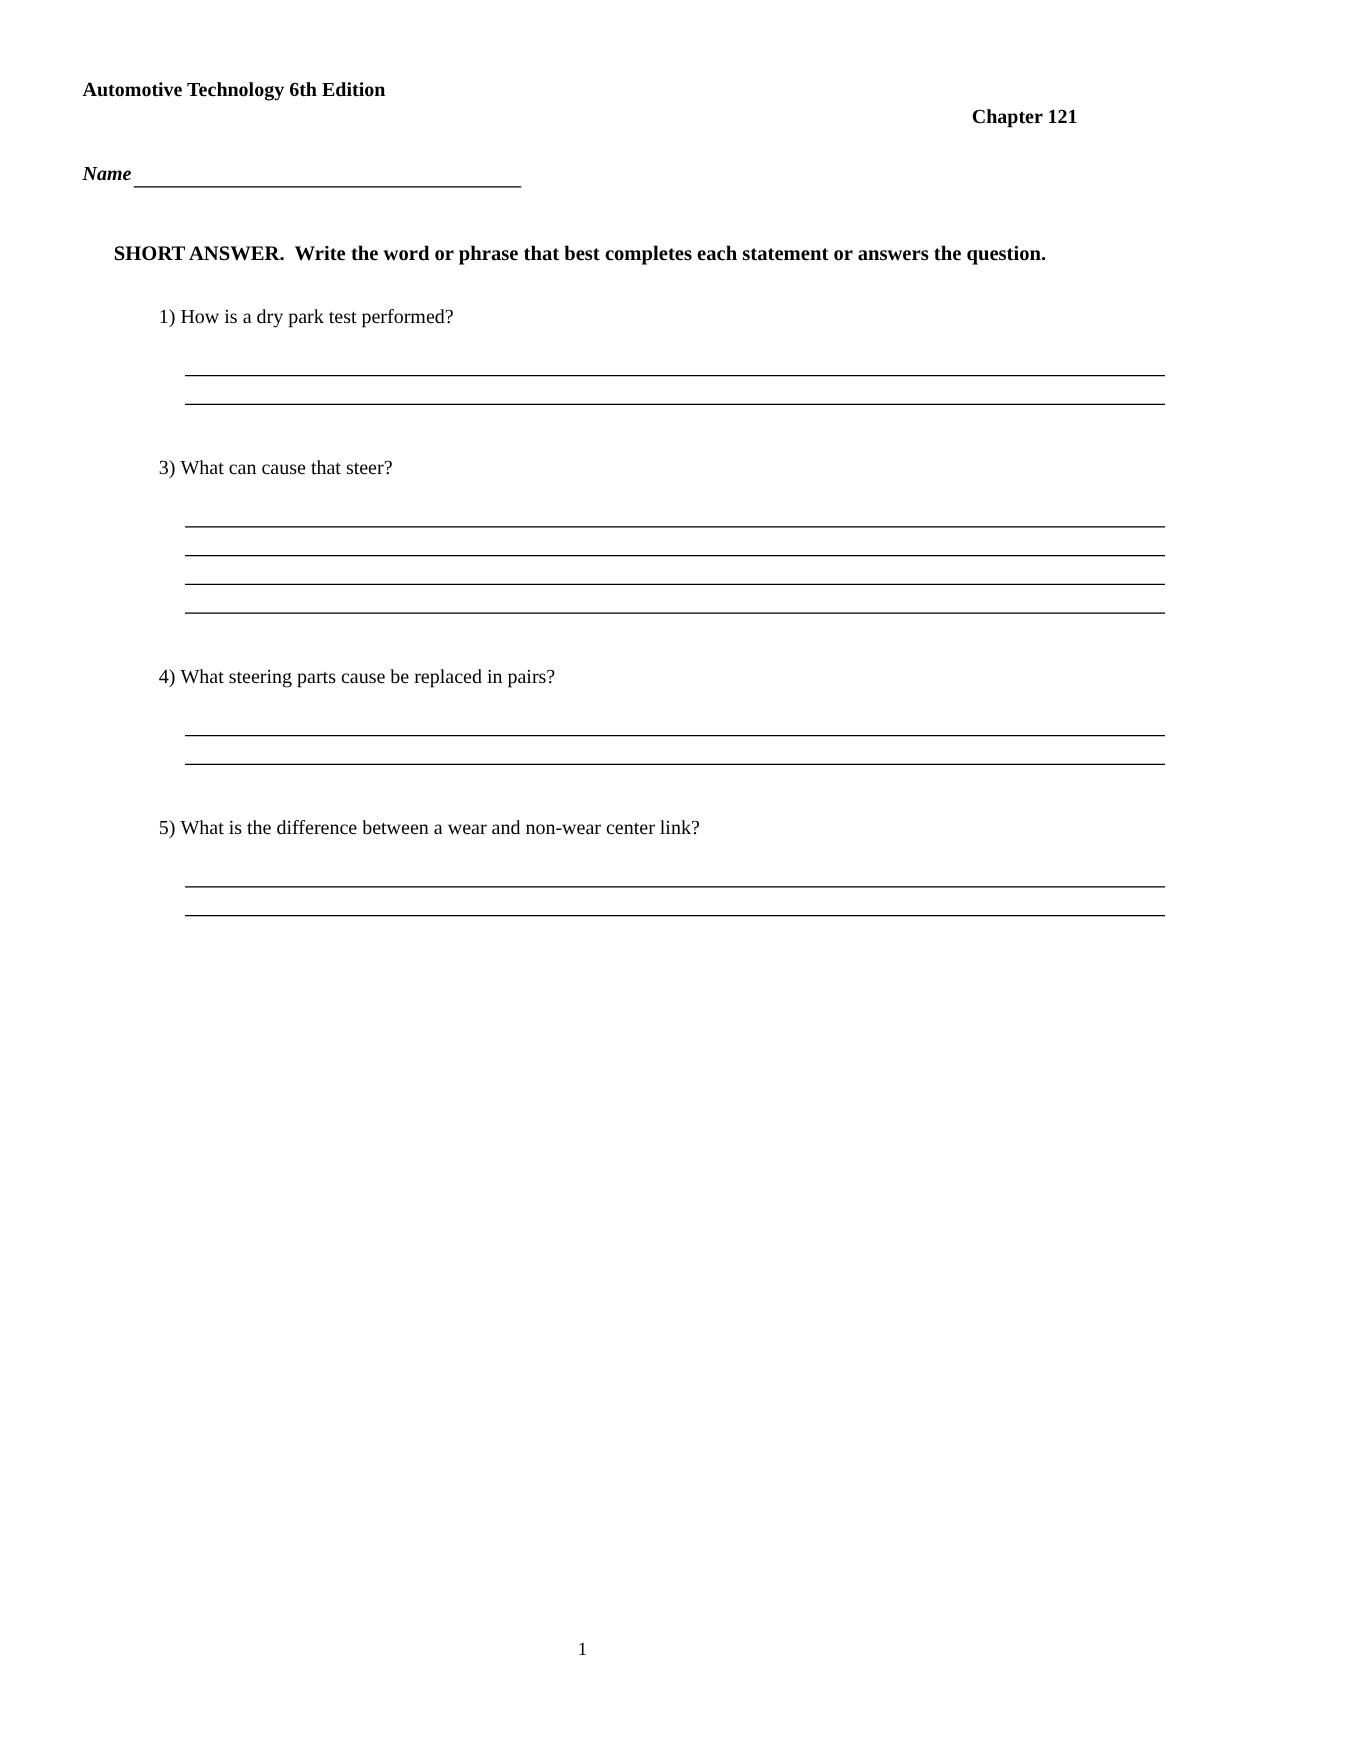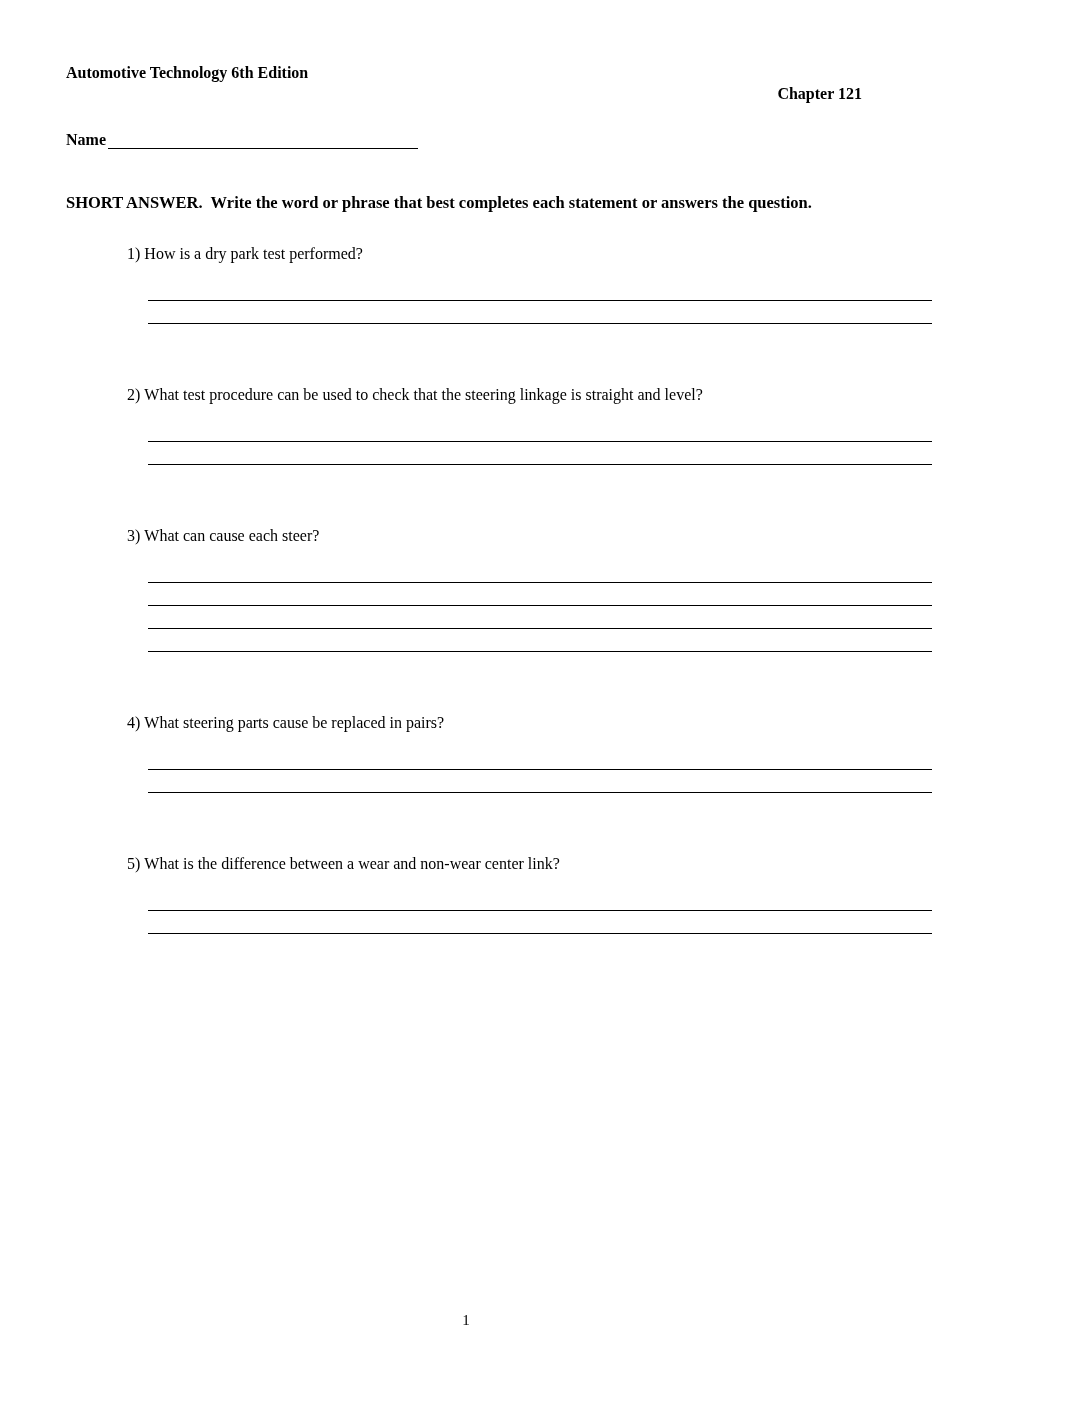--- a/index.html
+++ b/index.html
@@ -28,41 +28,43 @@
     font-weight: bold;
     line-height: 21px;
     text-align: right;
   }
   .name-row {
     margin-top: 26px;
     font-size: 16px;
     font-weight: bold;
     line-height: 20px;
     display: flex;
-    align-items: flex-start;
+    align-items: flex-end;
+    font-style: italic;
   }
   .name-underline {
     display: inline-block;
     width: 310px;
     border-bottom: 1px solid #000000;
     height: 18px;
     margin-left: 2px;
   }
   .section-heading {
     margin-top: 42px;
     font-size: 16.5px;
     font-weight: bold;
     line-height: 21px;
     white-space: pre-wrap;
+    text-align: center;
   }
   .questions {
     margin-top: 30px;
   }
   .question {
-    margin-bottom: 60px;
+    margin-bottom: 40px;
   }
   .q-text {
     margin-left: 61px;
     font-size: 16px;
     line-height: 21px;
     margin-bottom: 14px;
   }
   .q-num {
     margin-right: 4px;
   }
@@ -101,28 +103,21 @@
 
   <div class="questions" id="questions">
       <div class="question">
         <div class="q-text"><span class="q-num">1)</span><span>How is a dry park test performed?</span></div>
         <div class="answer-lines">
           <div class="answer-line"></div>
           <div class="answer-line"></div>
         </div>
       </div>
       <div class="question">
-        <div class="q-text"><span class="q-num">2)</span><span>What test procedure can be used to check that the steering linkage is straight and level?</span></div>
-        <div class="answer-lines">
-          <div class="answer-line"></div>
-          <div class="answer-line"></div>
-        </div>
-      </div>
-      <div class="question">
-        <div class="q-text"><span class="q-num">3)</span><span>What can cause each steer?</span></div>
+        <div class="q-text"><span class="q-num">3)</span><span>What can cause that steer?</span></div>
         <div class="answer-lines">
           <div class="answer-line"></div>
           <div class="answer-line"></div>
           <div class="answer-line"></div>
           <div class="answer-line"></div>
         </div>
       </div>
       <div class="question">
         <div class="q-text"><span class="q-num">4)</span><span>What steering parts cause be replaced in pairs?</span></div>
         <div class="answer-lines">

